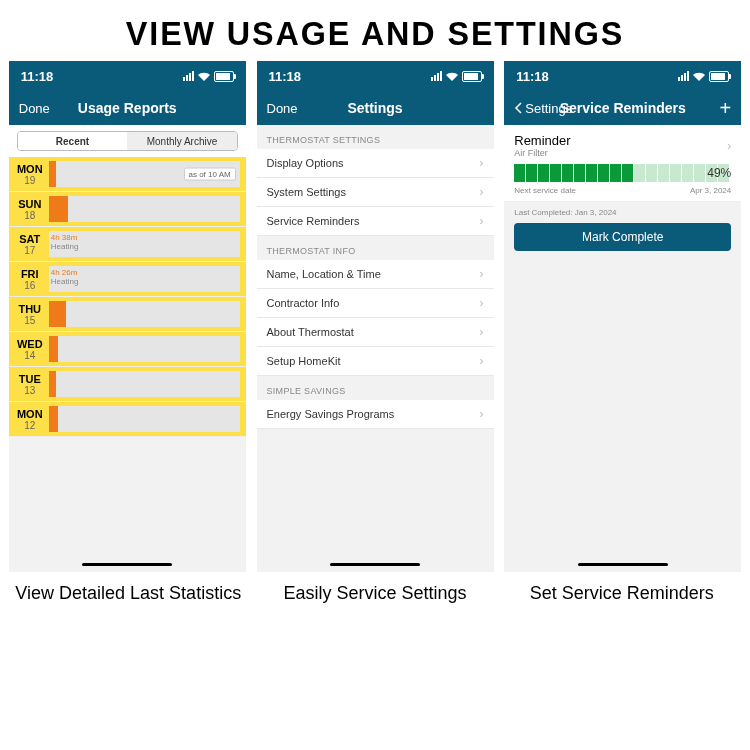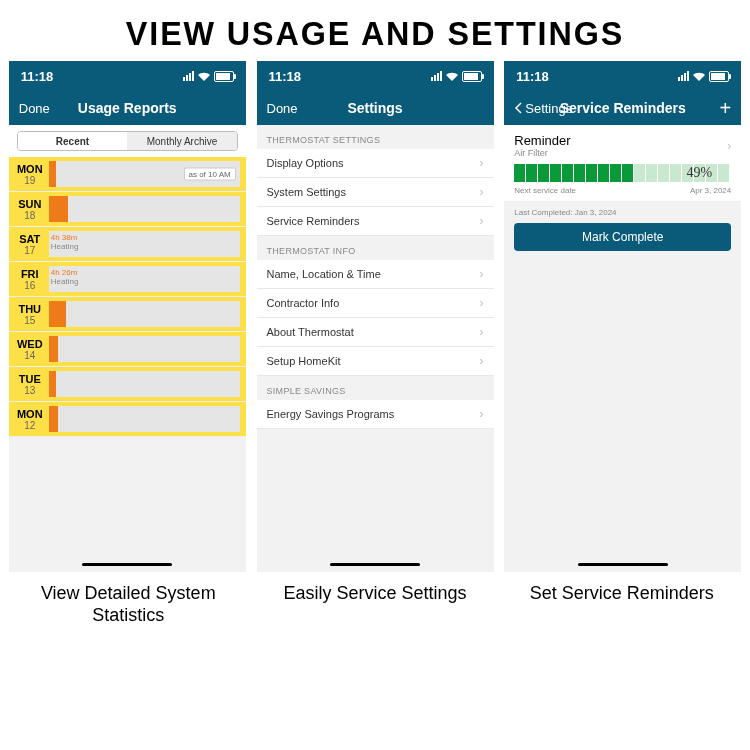--- a/index.html
+++ b/index.html
@@ -161,21 +161,21 @@
 .srv-head{ display:flex; justify-content:space-between; align-items:center;}
 .srv-title{ font-size:13px; }
 .srv-sub{ font-size:9px; color:#888; }
 .progress{
   display:flex; gap:1px; margin-top:6px; align-items:center;
   position:relative;
 }
 .pblock{ width:11px; height:18px; background:#0a9a3a; }
 .pblock.dim{ background:#c8e8cf; }
 .ppct{
-  position:absolute; right:19px; font-size:14px; color:#333;font-family:Liberation Serif, serif;
+  position:absolute; right:0; font-size:12px; color:#333;
 }
 .service-meta{
   display:flex; justify-content:space-between;
   font-size:8px; color:#888; margin-top:4px;
 }
 .last-completed{
   font-size:8px; color:#888; padding:6px 10px;
 }
 .mark-btn{
   margin:0 10px;
@@ -450,16 +450,16 @@
       </div>
     </div>
     <div class="last-completed">Last Completed: Jan 3, 2024</div>
     <div class="mark-btn">Mark Complete</div>
     <div class="home-indicator"></div>
   </div>
 
 </div>
 
 <div class="captions">
-  <div class="caption">View Detailed System Statistics</div>
+  <div class="caption">View Detailed Last Statistics</div>
   <div class="caption">Easily Service Settings</div>
   <div class="caption">Set Service Reminders</div>
 </div>
 
 </body></html>

